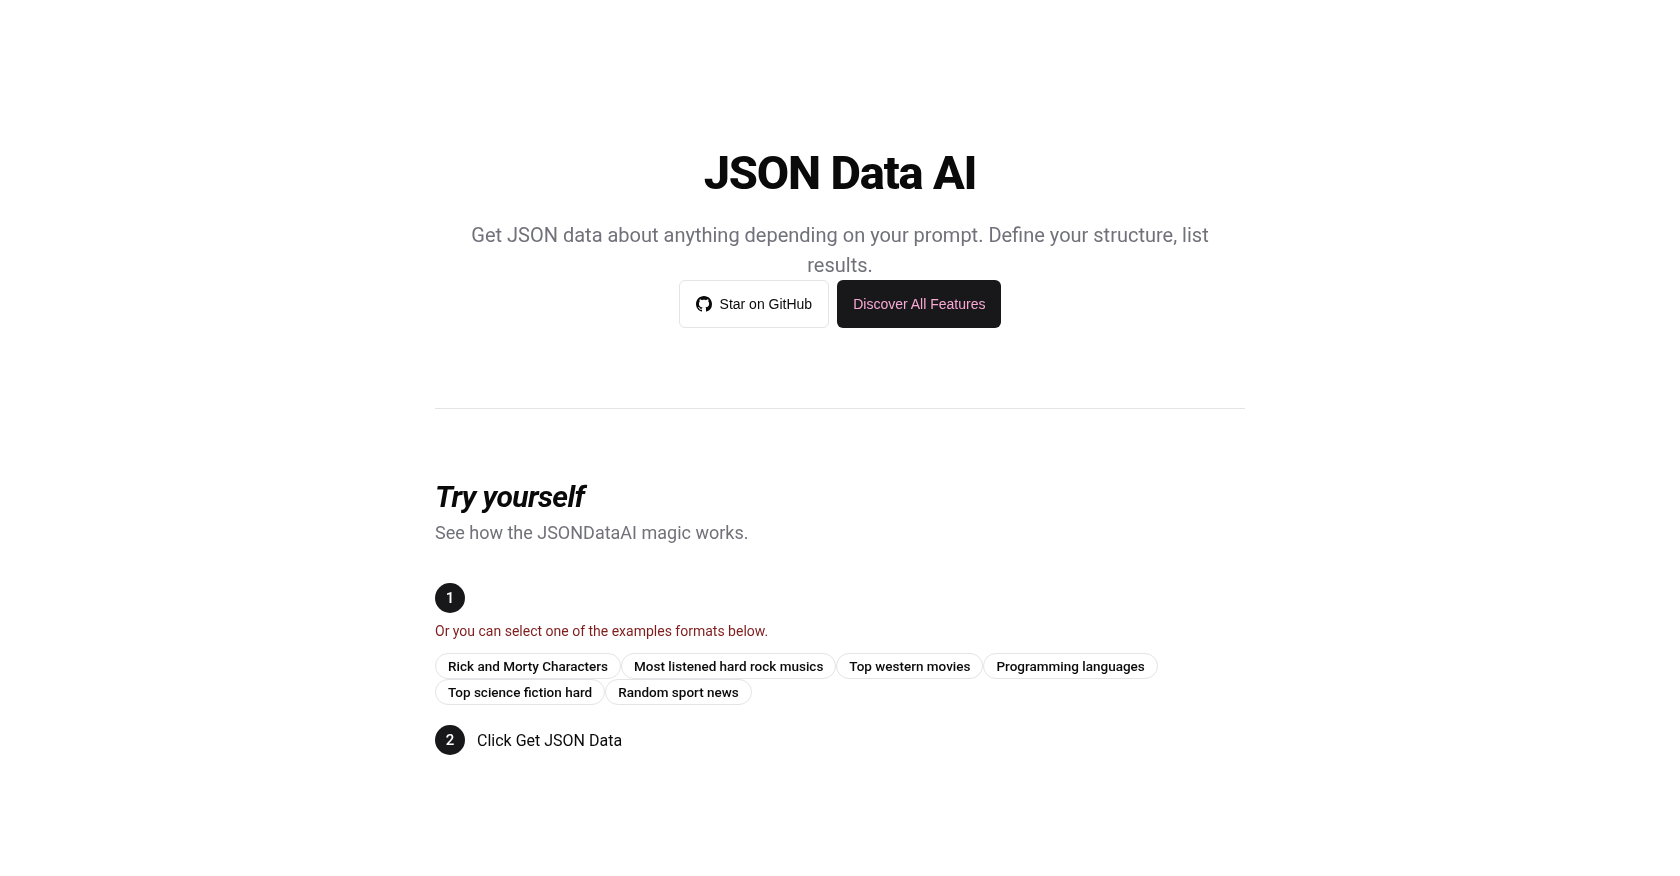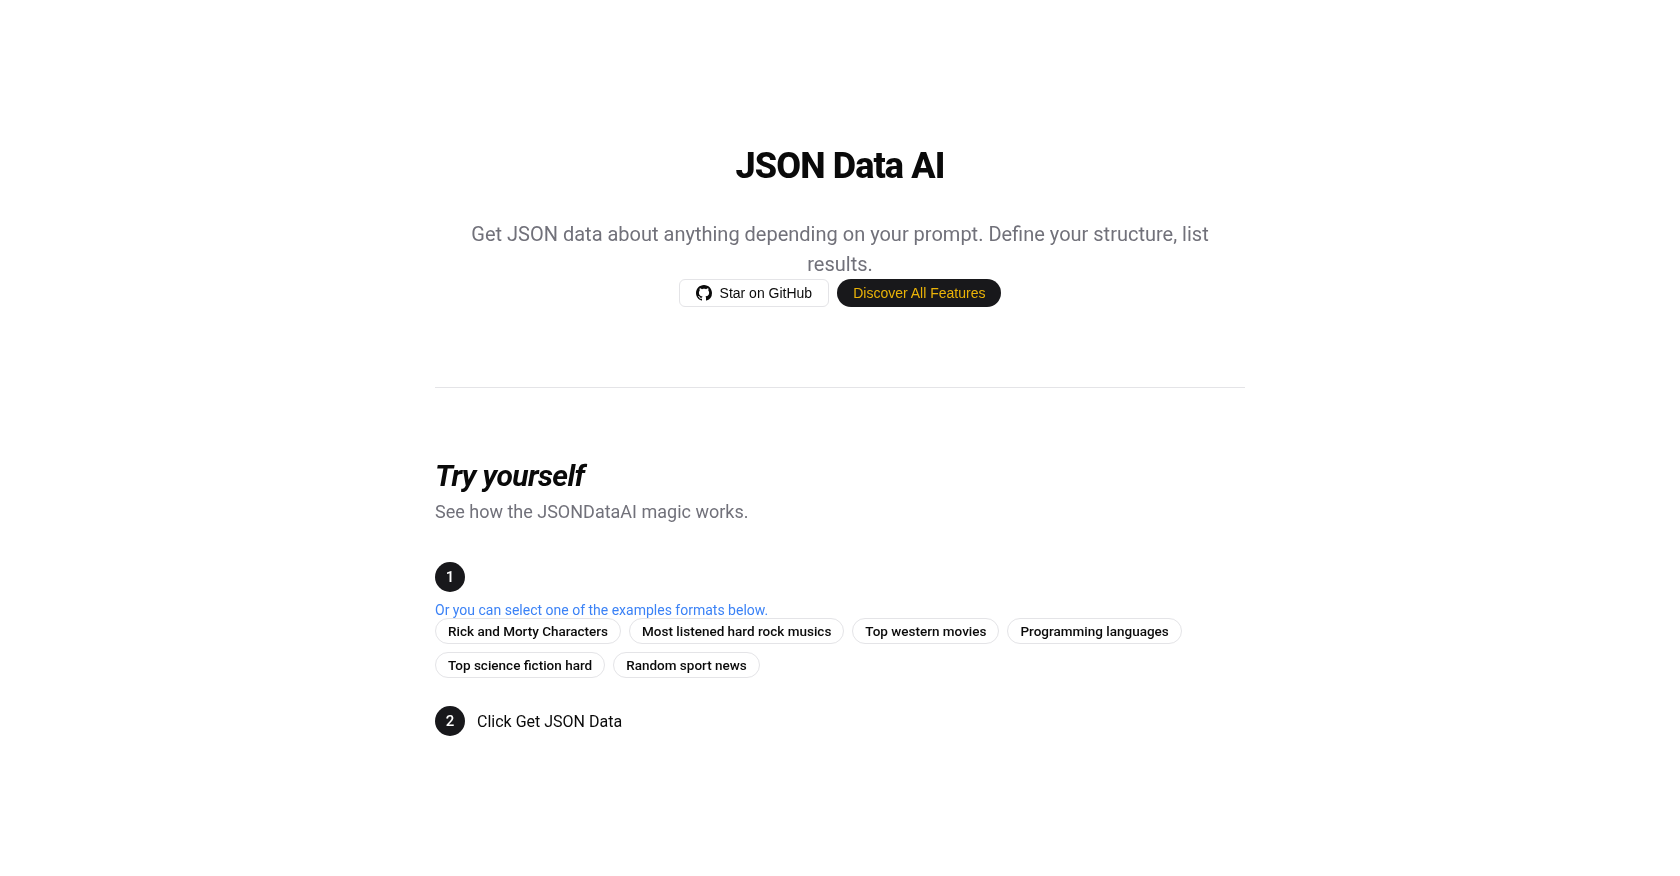--- a/index.html
+++ b/index.html
@@ -14,24 +14,24 @@
       width: 1680px;
     }
     .hero {
       max-width: 800px;
       margin: 0 auto;
       text-align: center;
       padding-top: 145px;
       padding-bottom: 80px;
     }
     .hero-title {
-      font-size: 36px;
+      font-size: 47px;
       font-weight: 800;
       letter-spacing: -0.025em;
-      margin-bottom: 32px;
+      margin-bottom: 20px;
       text-align: center;
     }
     .hero-subtitle {
       font-size: 20px;
       color: #71717a;
       line-height: 1.5;
     }
     .hero-stat {
       font-size: 16px;
       color: #71717a;
@@ -39,37 +39,36 @@
     }
     .hero-buttons {
       display: flex;
       justify-content: center;
       gap: 8px;
     }
     .btn {
       display: inline-flex;
       align-items: center;
       gap: 8px;
-      height: 28px;
+      height: 48px;
       padding: 0 16px;
       border-radius: 6px;
       font-size: 14px;
       font-weight: 500;
       cursor: pointer;
       border: none;
     }
     .btn-outline {
       background: #fff;
       border: 1px solid #e4e4e7;
       color: #0a0a0a;
     }
     .btn-dark {
       background: #18181b;
-      color: #eab308;
-      border-radius: 20px;
+      color: #f9a8d4;
     }
     .github-icon {
       width: 16px;
       height: 16px;
     }
     .divider {
       max-width: 810px;
       margin: 0 auto;
       border: none;
       border-top: 1px solid #e4e4e7;
@@ -108,28 +107,28 @@
       justify-content: center;
       font-size: 15px;
       font-weight: 500;
       flex-shrink: 0;
     }
     .step-text {
       font-size: 16px;
     }
     .step-sub {
       font-size: 14px;
-      color: #3b82f6;
-      margin-bottom: 0;
+      color: #7f1d1d;
+      margin-bottom: 14px;
     }
     .chips {
       display: flex;
       flex-wrap: wrap;
-      gap: 8px;
-      margin-bottom: 28px;
+      gap: 0;
+      margin-bottom: 20px;
     }
     .chip {
       display: inline-flex;
       align-items: center;
       height: 26px;
       padding: 0 12px;
       border: 1px solid #e4e4e7;
       border-radius: 13px;
       font-size: 13.5px;
       font-weight: 500;

